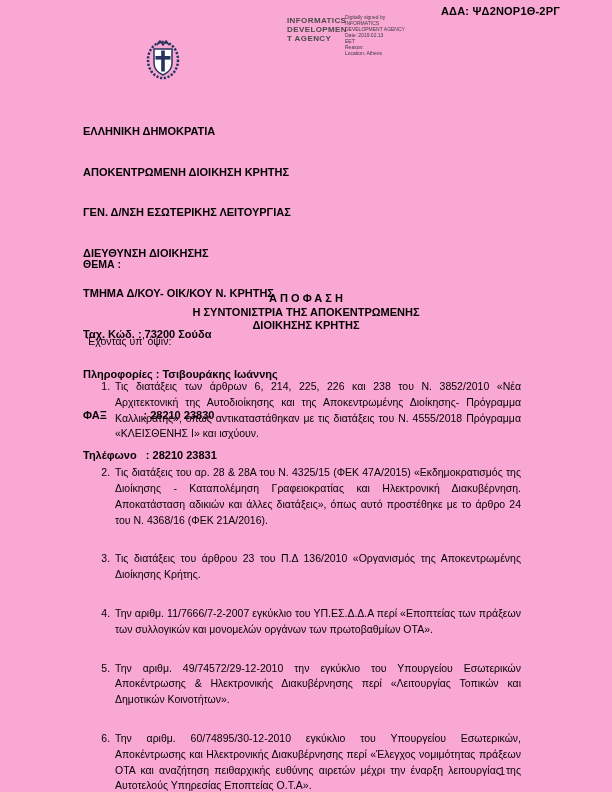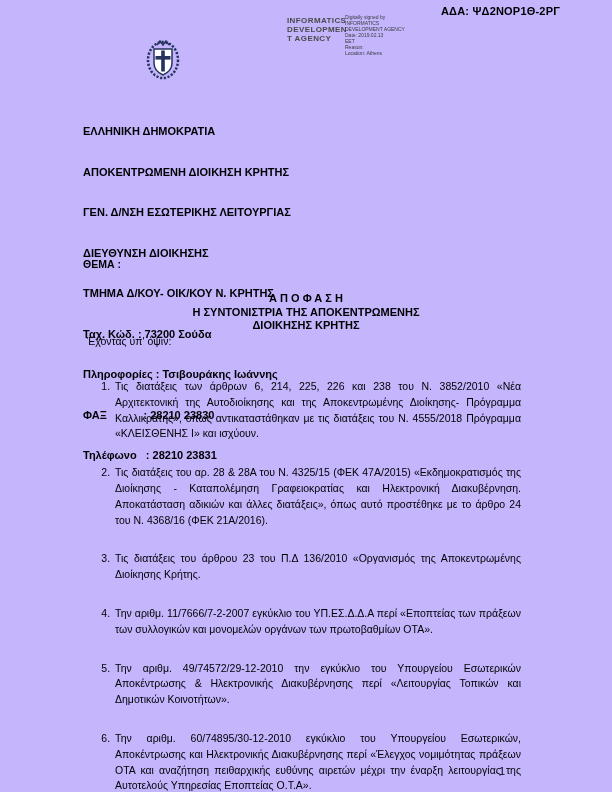--- a/index.html
+++ b/index.html
@@ -2,21 +2,21 @@
 <html><head>
 <meta charset="utf-8">
 <style>
   * { margin: 0; padding: 0; box-sizing: border-box; }
   html, body { background: #ffffff; }
   body { font-family: "Liberation Sans", sans-serif; color: #000; }
   .page {
     position: relative;
     width: 612px;
     height: 792px;
-    background: #c4b5fd;
+    background: #f9a8d4;
     overflow: hidden;
   }
   .ada {
     position: absolute;
     top: 5px;
     right: 52px;
     font-size: 11px;
     font-weight: bold;
     letter-spacing: 0.2px;
   }

